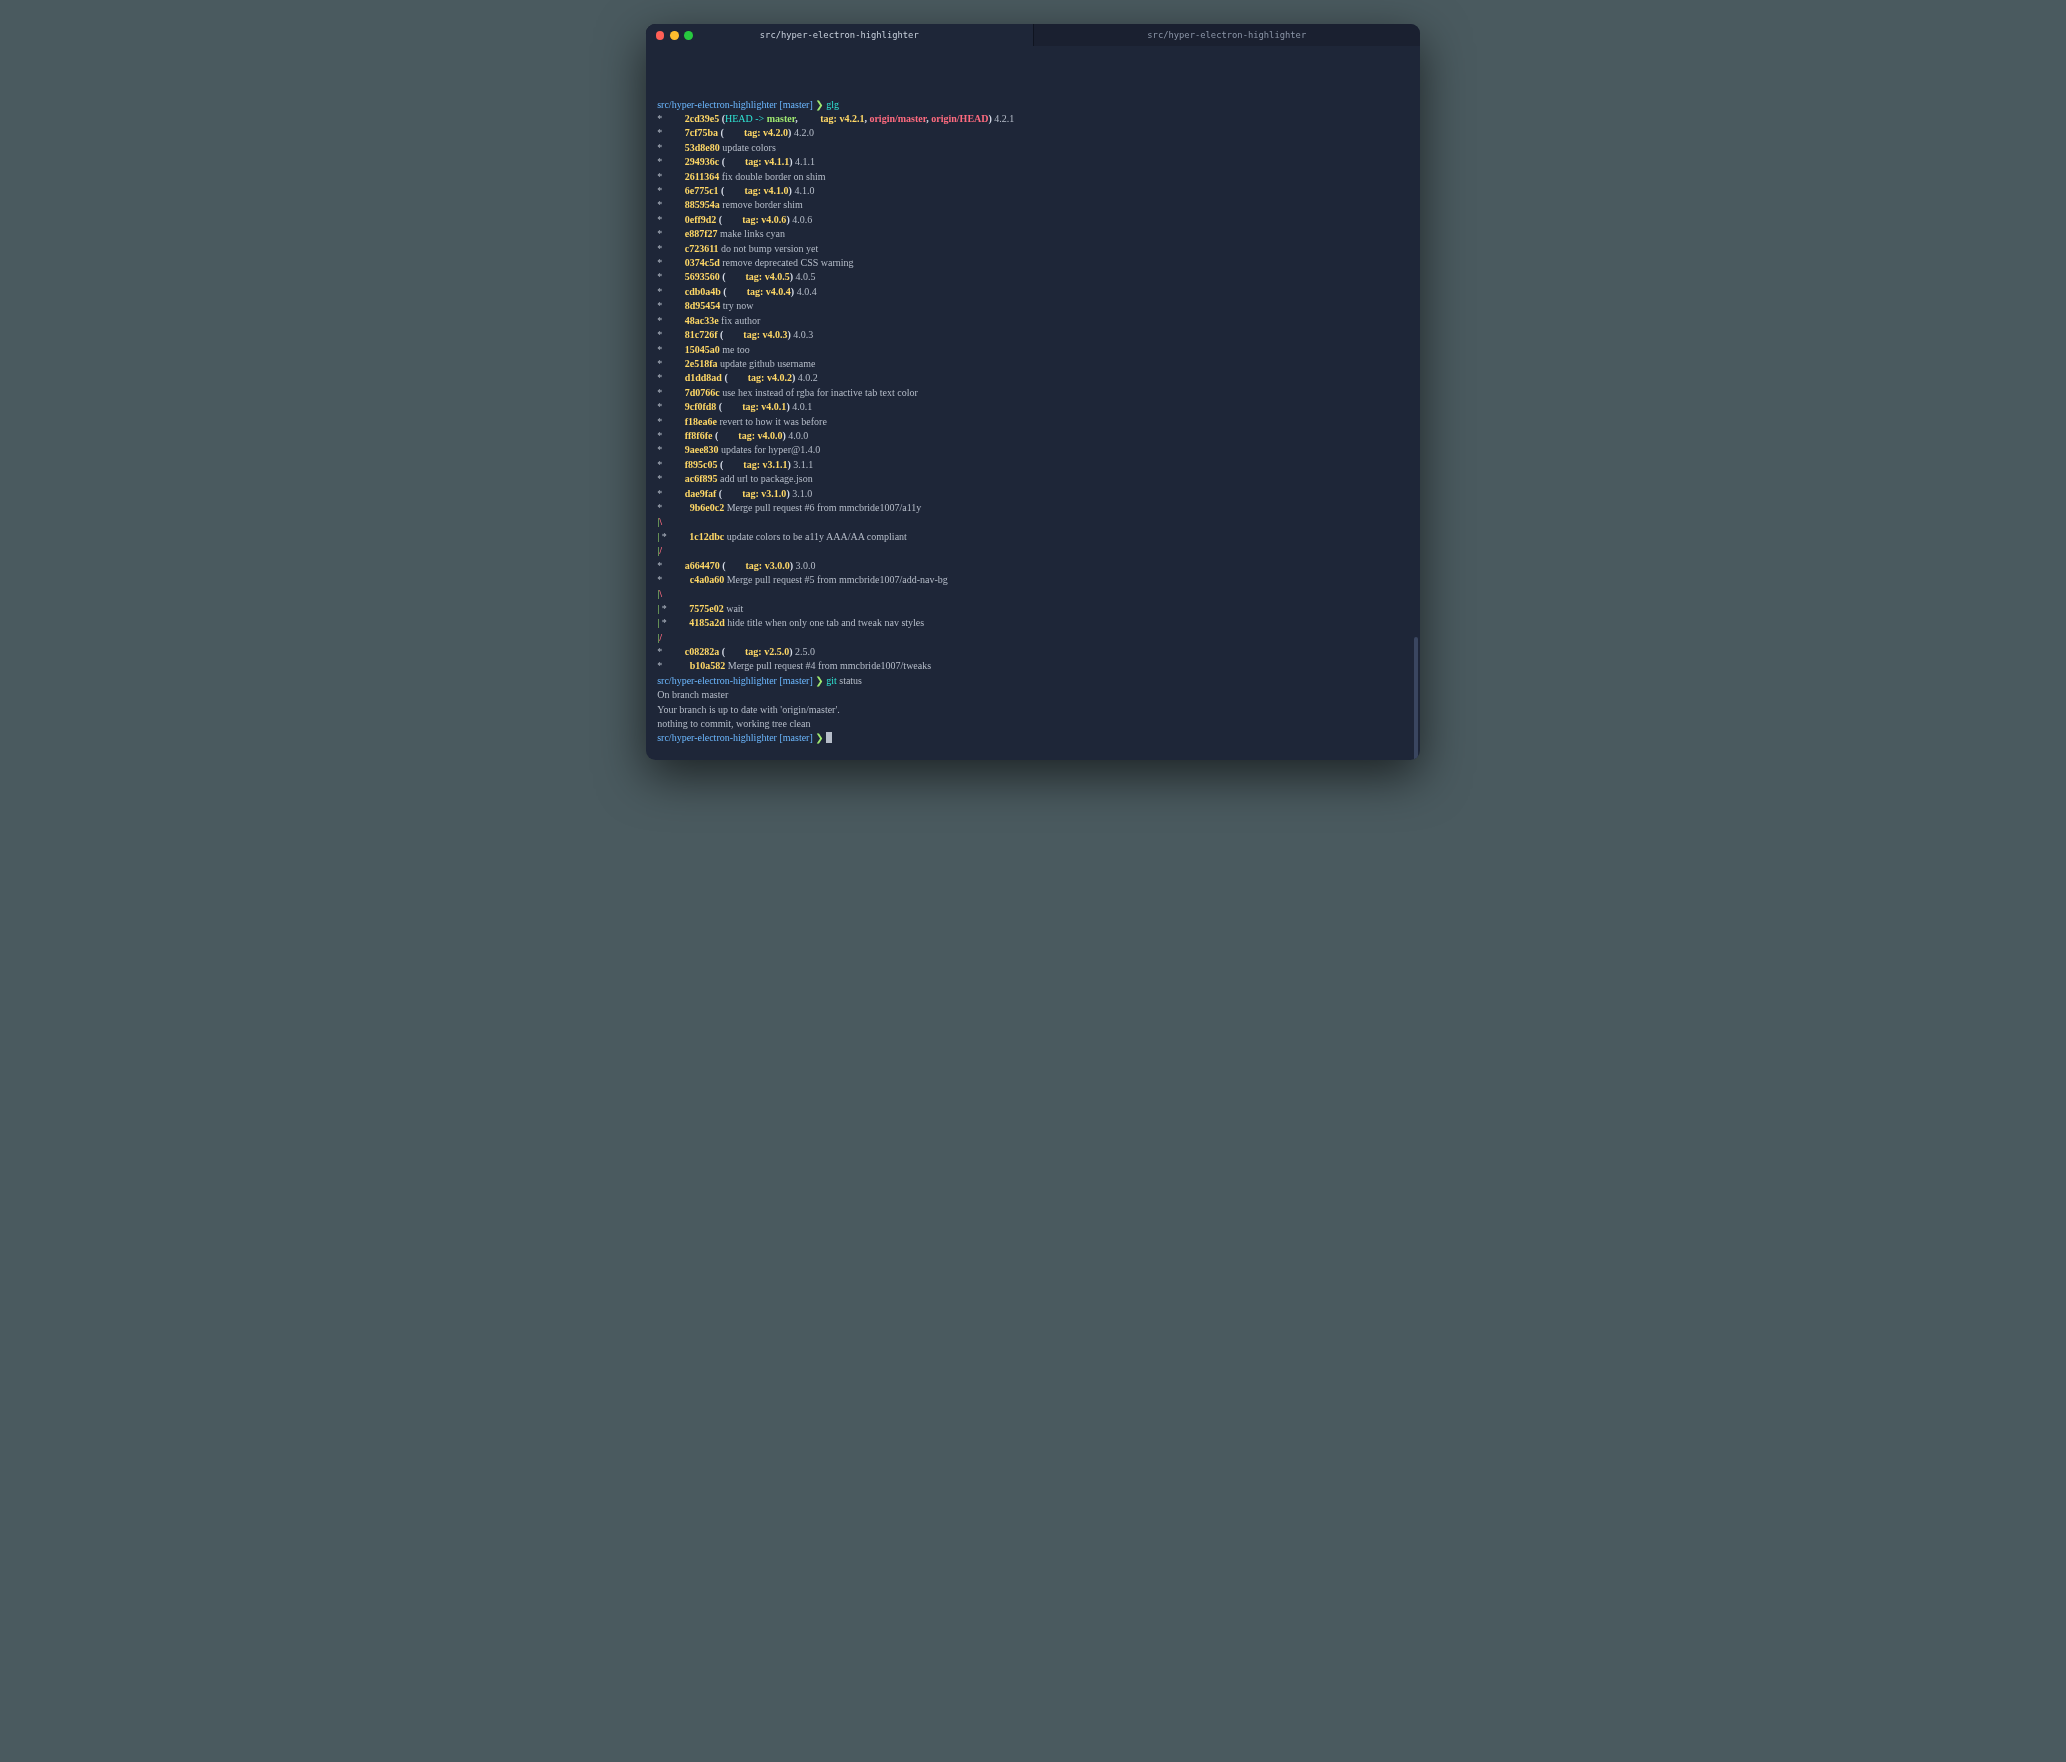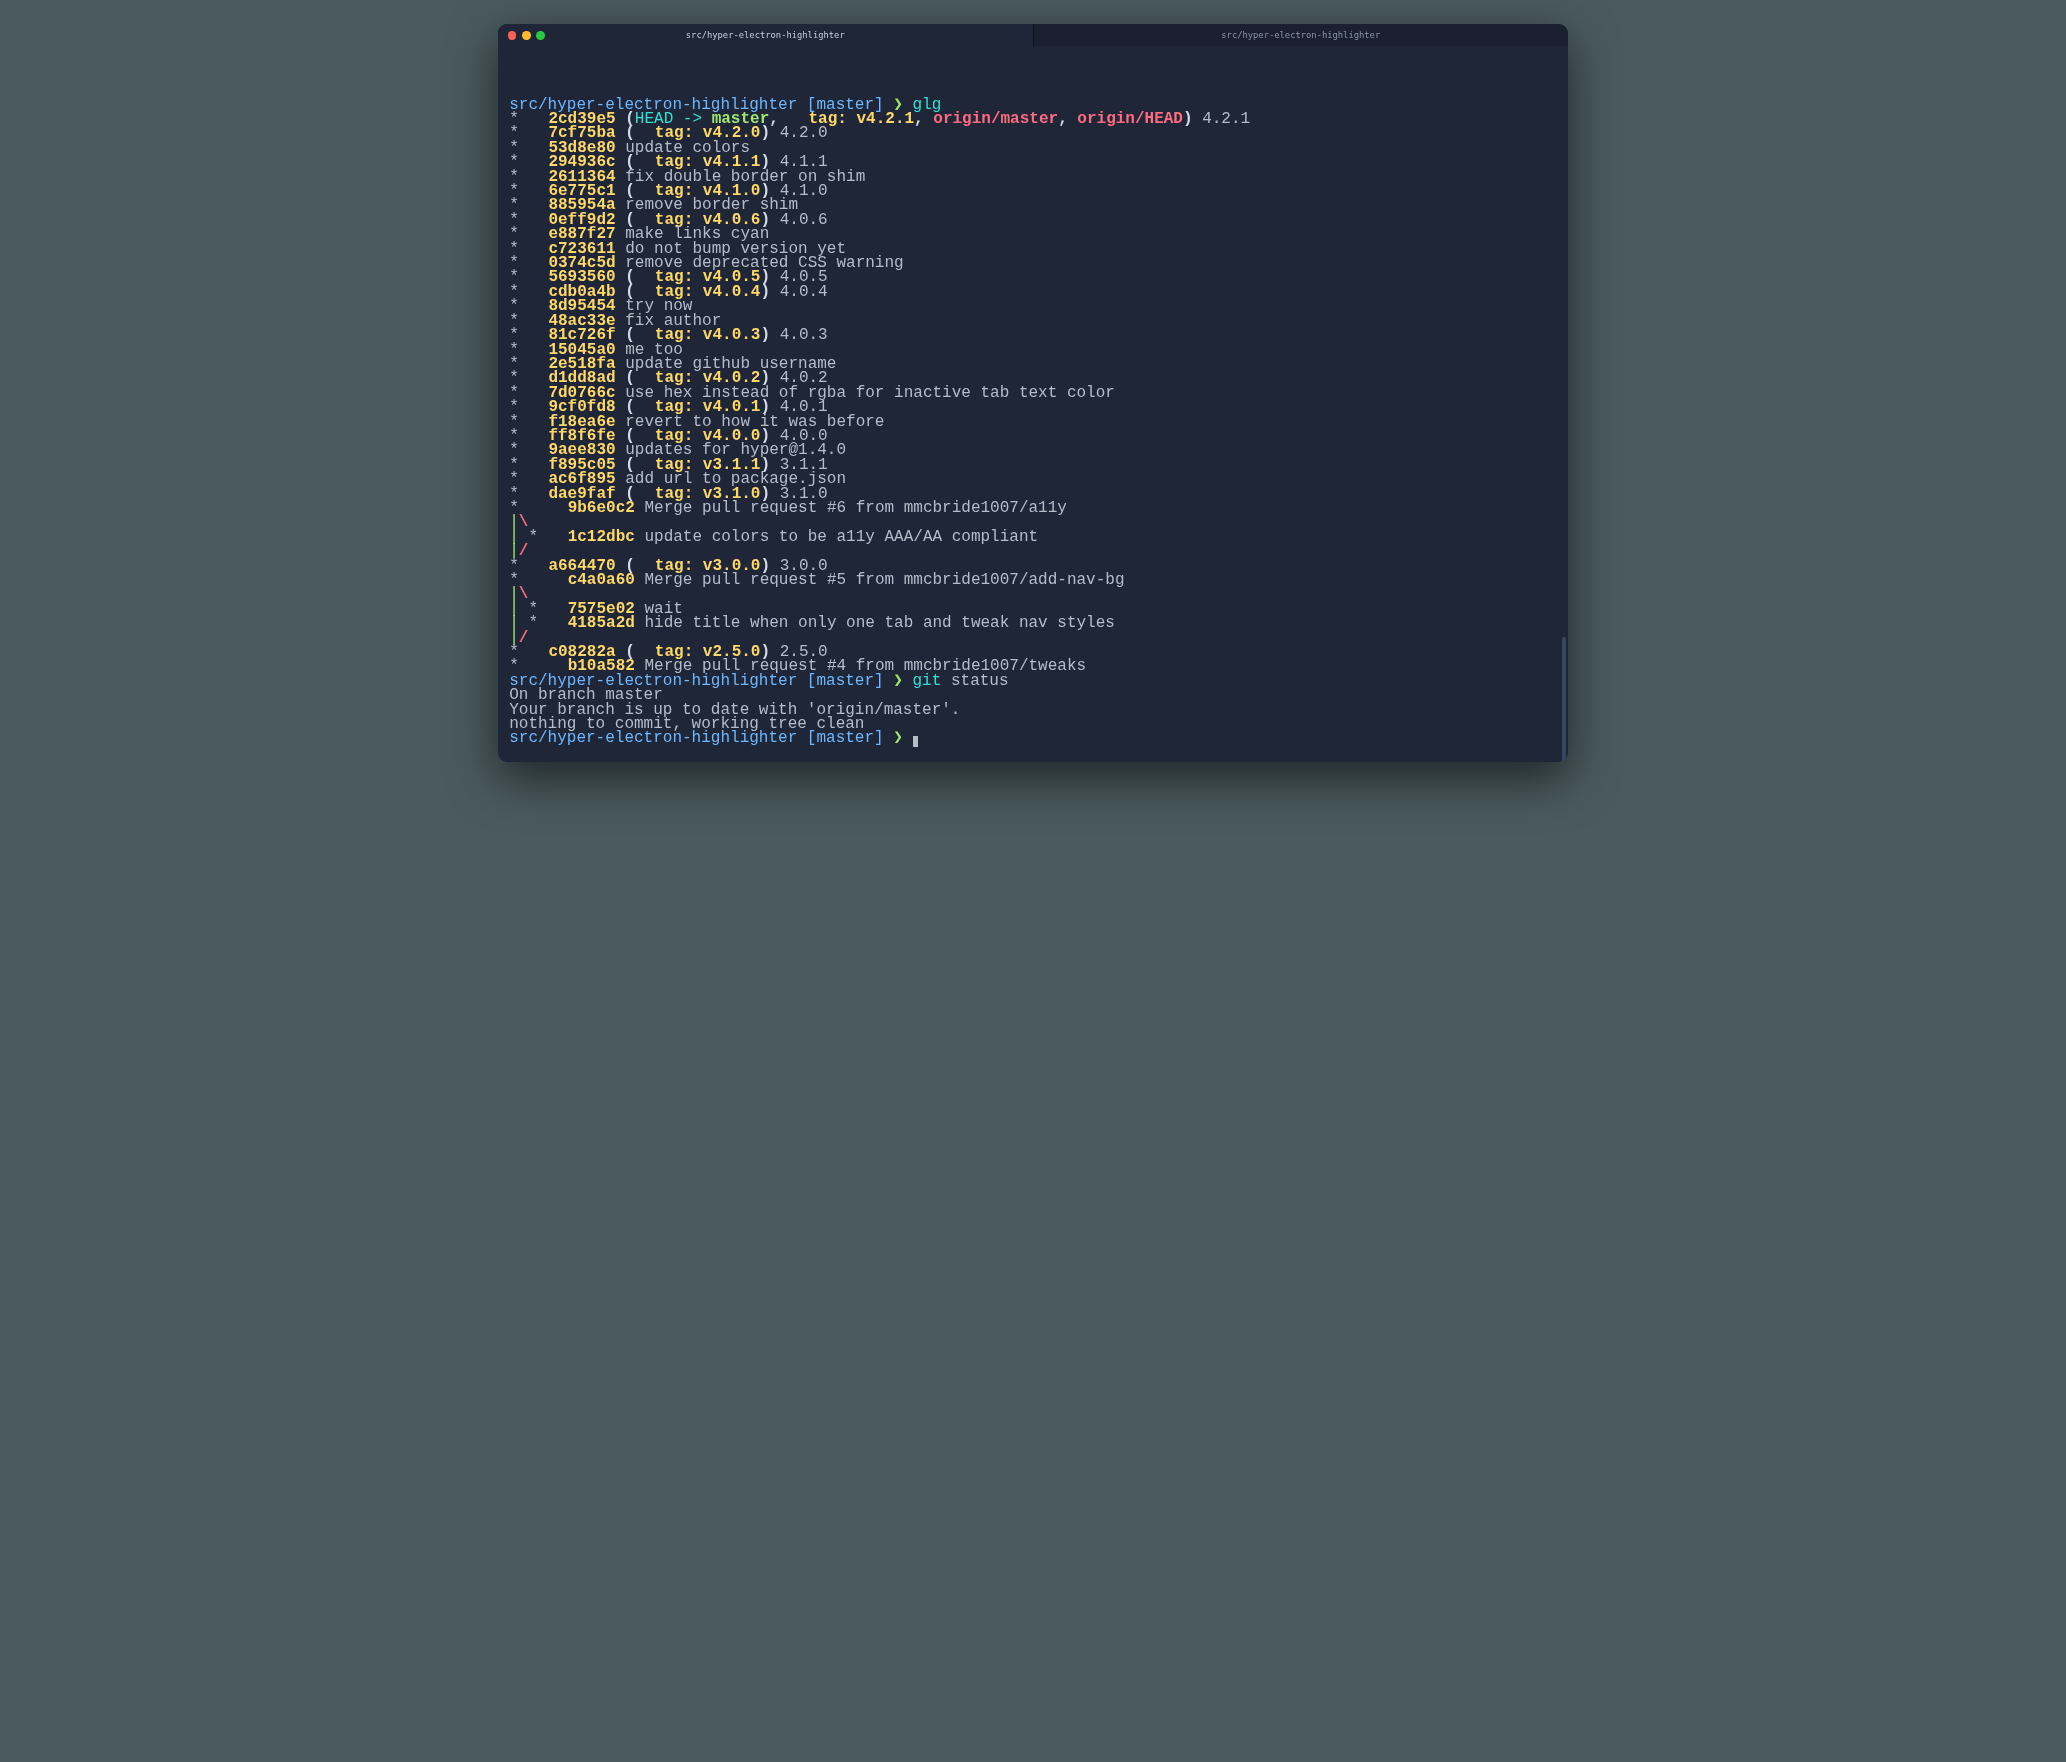--- a/index.html
+++ b/index.html
@@ -6,21 +6,21 @@
   body {
     background: #4a5a5f;
     display: flex;
     justify-content: center;
     align-items: flex-start;
     min-height: 100vh;
     padding: 24px;
     font-family: "Menlo", "Consolas", "Monaco", monospace;
   }
   .window {
-    width: 1070px;
+    width: 774px;
     background: #1e2638;
     border-radius: 9.6px;
     overflow: hidden;
     box-shadow: 0 16px 48px rgba(0,0,0,0.6);
   }
   .tab-bar {
     display: flex;
     height: 22.4px;
     background: #1a2030;
     align-items: stretch;
@@ -54,25 +54,25 @@
     border-right: 0.8px solid #0f1420;
   }
   .tab:last-child { border-right: none; }
   .tab.active {
     background: #1e2638;
     color: #c8d0dc;
   }
   .tab:first-of-type.active { padding-left: 48px; }
   .term {
     padding: 8px 11.2px 14.4px;
-    font-size: 16px;
+    font-size: 10px;
     line-height: 14.4px;
     color: #b6bdc9;
     white-space: pre;
-    font-family: Liberation Mono, monospace;
+    font-family: Liberation Serif, serif;
     position: relative;
   }
   .scrollbar {
     position: absolute;
     right: 1.6px;
     top: 591px;
     width: 4px;
     height: 128px;
     background: #3a4660;
     border-radius: 2.4px;

